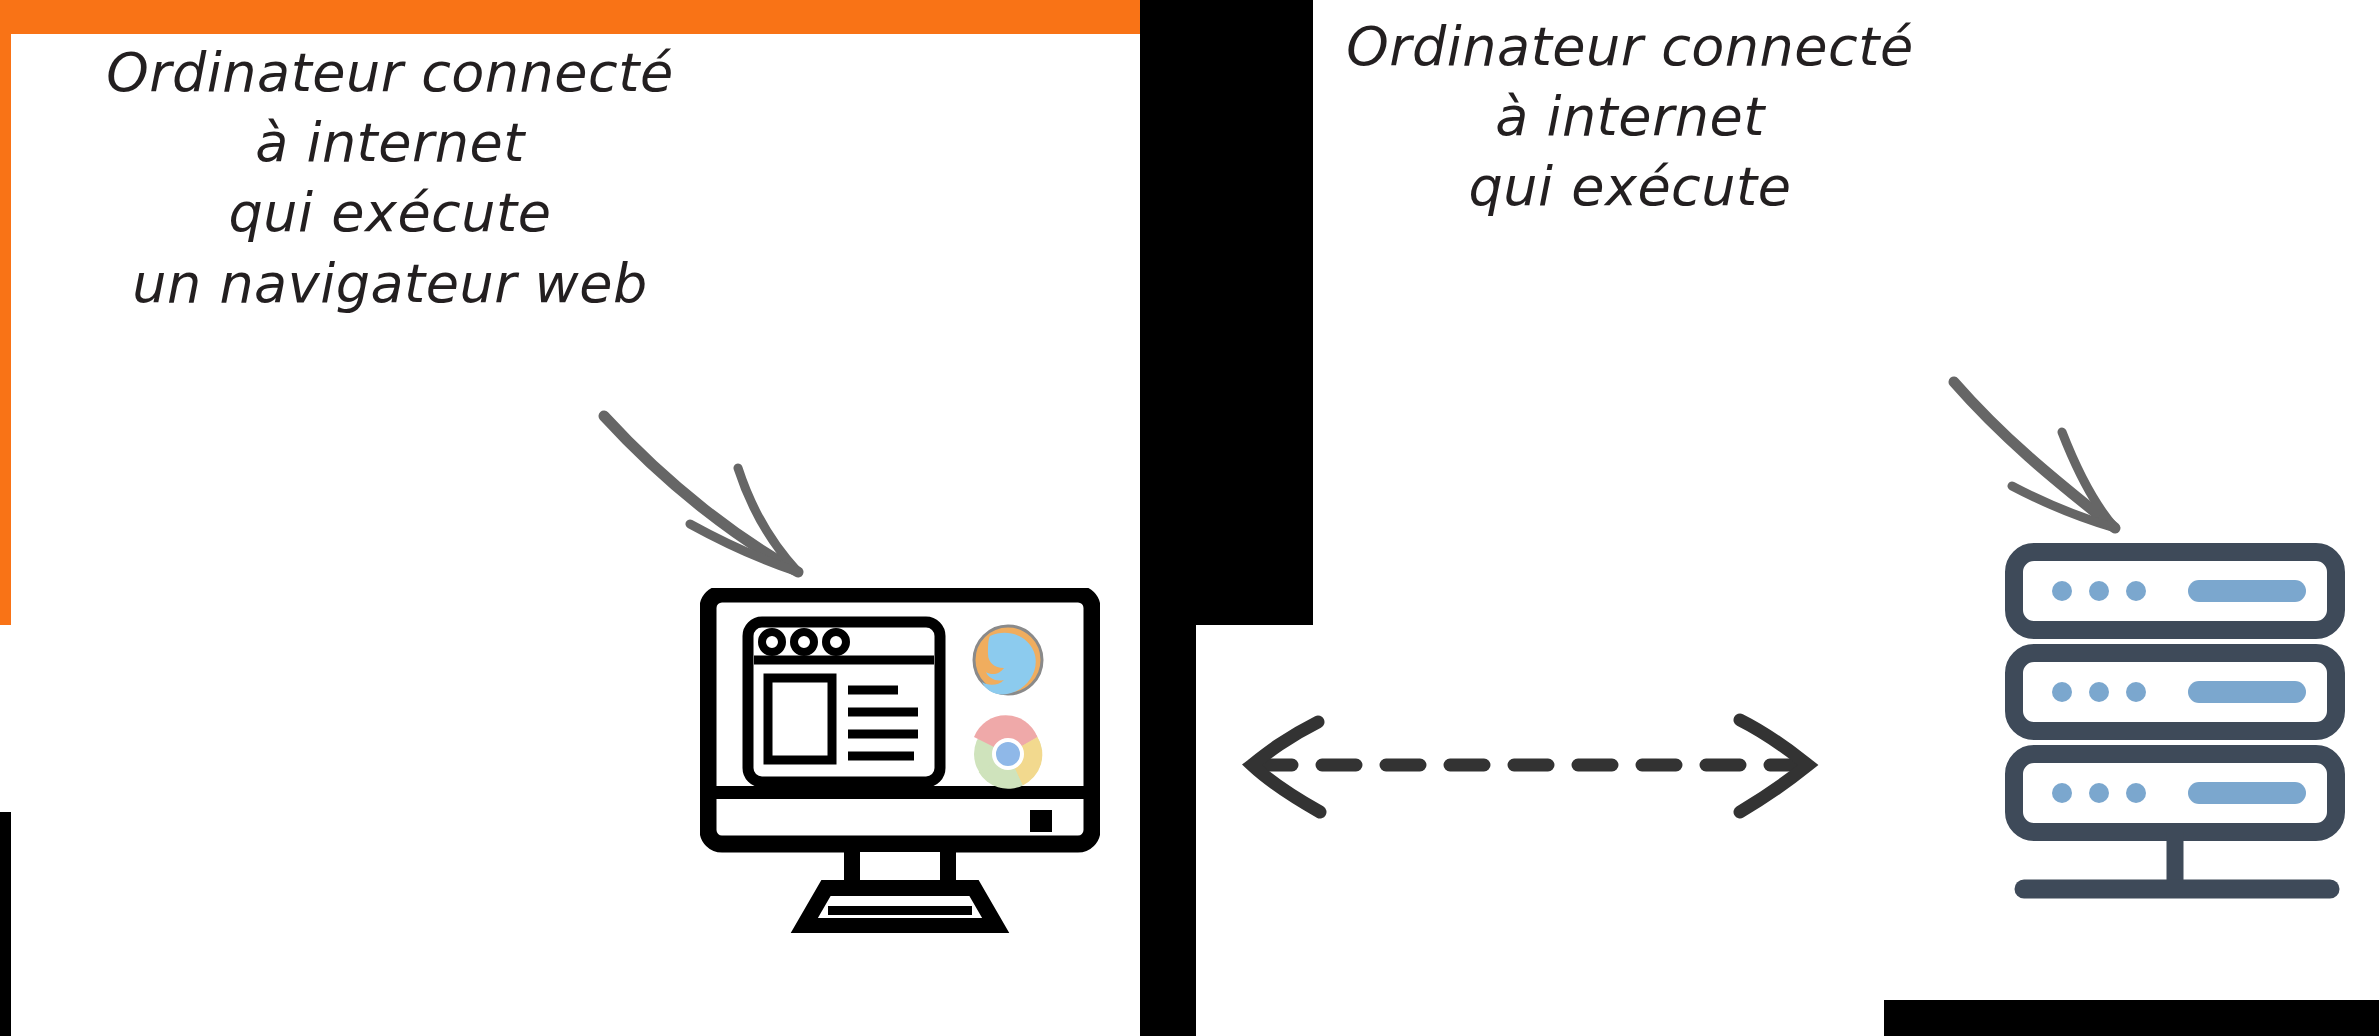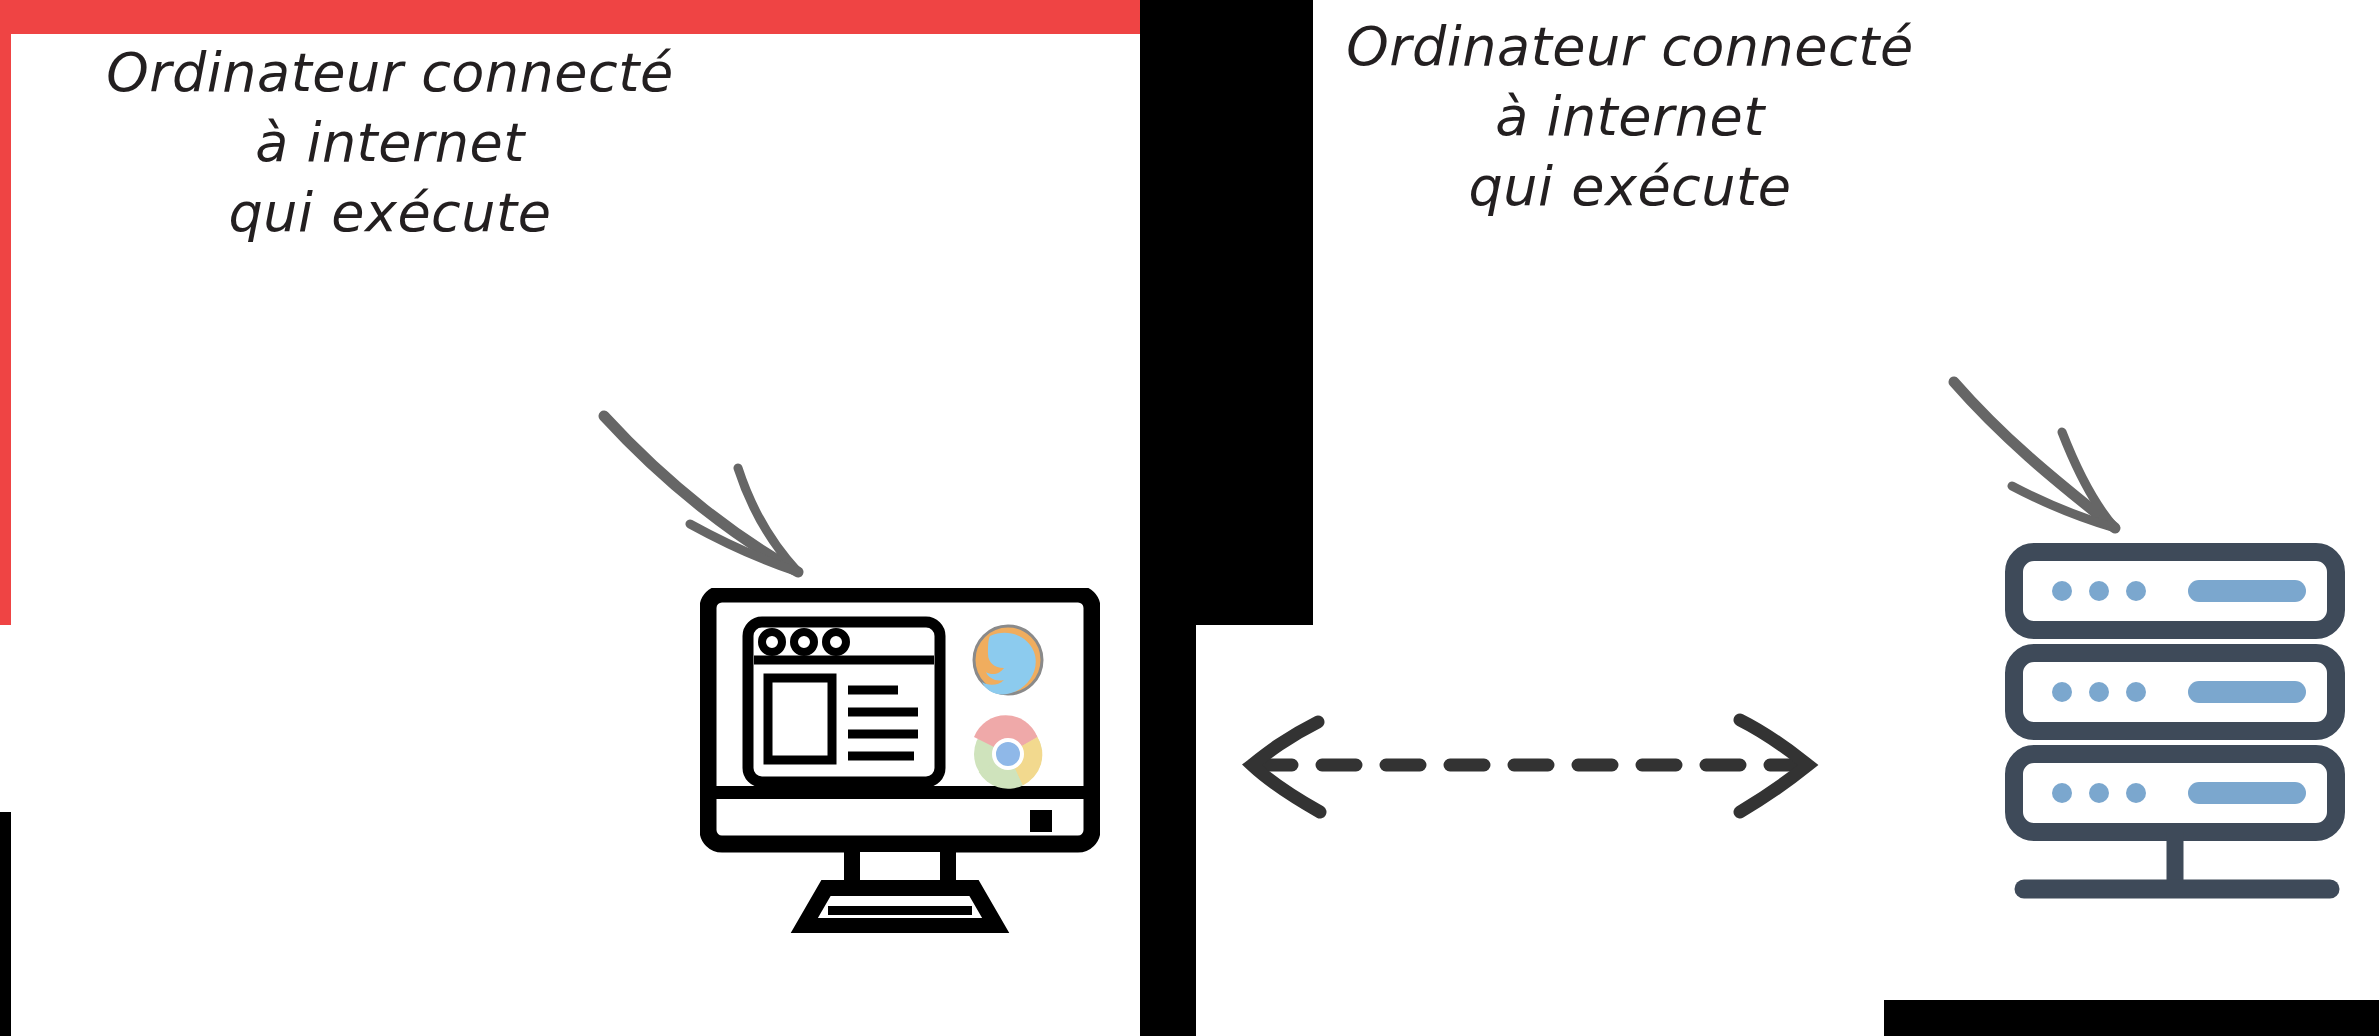--- a/index.html
+++ b/index.html
@@ -2,21 +2,21 @@
 <html><head>
 <meta charset="utf-8">
 <style>
   * { margin:0; padding:0; box-sizing:border-box; }
   html, body {
     width:2379px; height:1036px;
     background:#000000;
     font-family:"DejaVu Sans", sans-serif;
     overflow:hidden;
   }
-  #stage { position:relative; width:2379px; height:768px; background:#ef4444; }
+  #stage { position:relative; width:2379px; height:768px; background:#f97316; }
 
   
   .panel { position:absolute; background:#ffffff; }
   #panel-left   { left:11px;   top:34px;   width:1129px; height:888px; }
   #panel-left-lower { left:11px; top:922px; width:1129px; height:114px; }
   #panel-left-notch { left:0px;  top:625px; width:12px;  height:187px; }
   #panel-right  { left:1313px; top:0px;    width:1066px; height:1000px; }
   #panel-right-lower { left:1196px; top:625px; width:1183px; height:411px; }
   #panel-right-tail { left:1196px; top:1000px; width:688px; height:36px; }
 
@@ -64,20 +64,21 @@
   <div class="panel" id="panel-right-tail"></div>
 
   <div class="mask" id="mask-midband-top"></div>
   <div class="mask" id="mask-midband-bot"></div>
   <div class="mask" id="mask-br"></div>
 
   <div class="caption" id="caption-client">
     <span class="line">Ordinateur connecté</span>
     <span class="line">à internet</span>
     <span class="line">qui exécute</span>
+    <span class="line">un navigateur web</span>
   </div>
 
   <div class="caption" id="caption-server">
     <span class="line">Ordinateur connecté</span>
     <span class="line">à internet</span>
     <span class="line">qui exécute</span>
   </div>
 
   <svg class="sketch-arrow" style="left:560px; top:400px; width:300px; height:230px;" viewBox="0 0 300 230">
     <g fill="none" stroke="#666666" stroke-linecap="round" stroke-width="11">

